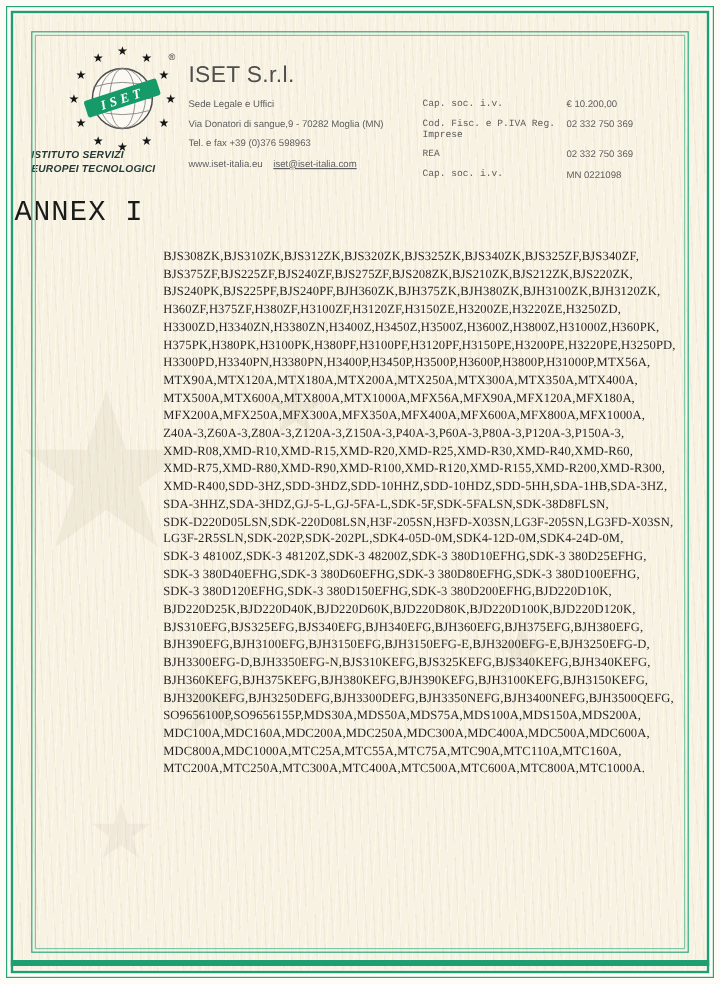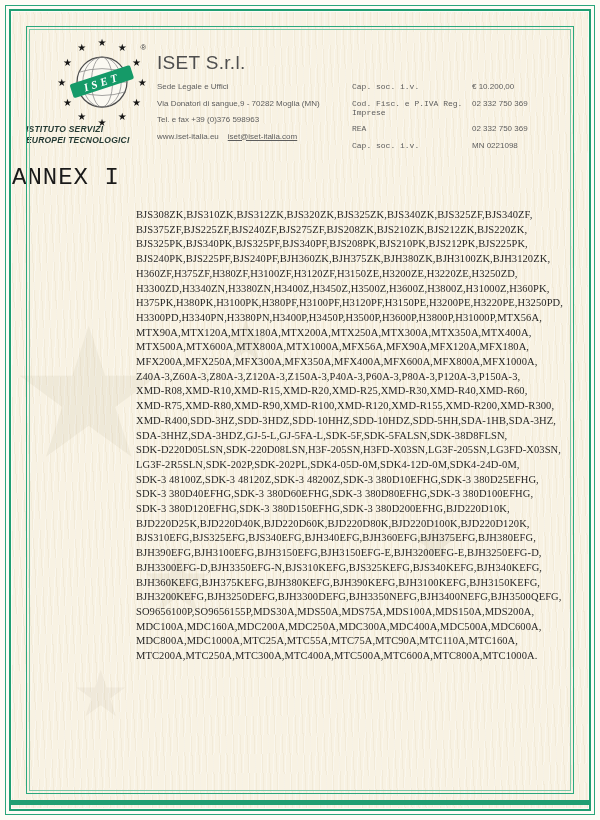--- a/index.html
+++ b/index.html
@@ -147,21 +147,20 @@
           <span class="val">MN 0221098</span>
         </div>
       </div>
     </header>
 
     <main>
       <h2 class="annex-title">ANNEX I</h2>
       <div class="annex-text">
           <div class="annex-line">BJS308ZK,BJS310ZK,BJS312ZK,BJS320ZK,BJS325ZK,BJS340ZK,BJS325ZF,BJS340ZF,</div>
           <div class="annex-line">BJS375ZF,BJS225ZF,BJS240ZF,BJS275ZF,BJS208ZK,BJS210ZK,BJS212ZK,BJS220ZK,</div>
-          <div class="annex-line">BJS325PK,BJS340PK,BJS325PF,BJS340PF,BJS208PK,BJS210PK,BJS212PK,BJS225PK,</div>
           <div class="annex-line">BJS240PK,BJS225PF,BJS240PF,BJH360ZK,BJH375ZK,BJH380ZK,BJH3100ZK,BJH3120ZK,</div>
           <div class="annex-line">H360ZF,H375ZF,H380ZF,H3100ZF,H3120ZF,H3150ZE,H3200ZE,H3220ZE,H3250ZD,</div>
           <div class="annex-line">H3300ZD,H3340ZN,H3380ZN,H3400Z,H3450Z,H3500Z,H3600Z,H3800Z,H31000Z,H360PK,</div>
           <div class="annex-line">H375PK,H380PK,H3100PK,H380PF,H3100PF,H3120PF,H3150PE,H3200PE,H3220PE,H3250PD,</div>
           <div class="annex-line">H3300PD,H3340PN,H3380PN,H3400P,H3450P,H3500P,H3600P,H3800P,H31000P,MTX56A,</div>
           <div class="annex-line">MTX90A,MTX120A,MTX180A,MTX200A,MTX250A,MTX300A,MTX350A,MTX400A,</div>
           <div class="annex-line">MTX500A,MTX600A,MTX800A,MTX1000A,MFX56A,MFX90A,MFX120A,MFX180A,</div>
           <div class="annex-line">MFX200A,MFX250A,MFX300A,MFX350A,MFX400A,MFX600A,MFX800A,MFX1000A,</div>
           <div class="annex-line">Z40A-3,Z60A-3,Z80A-3,Z120A-3,Z150A-3,P40A-3,P60A-3,P80A-3,P120A-3,P150A-3,</div>
           <div class="annex-line">XMD-R08,XMD-R10,XMD-R15,XMD-R20,XMD-R25,XMD-R30,XMD-R40,XMD-R60,</div>

